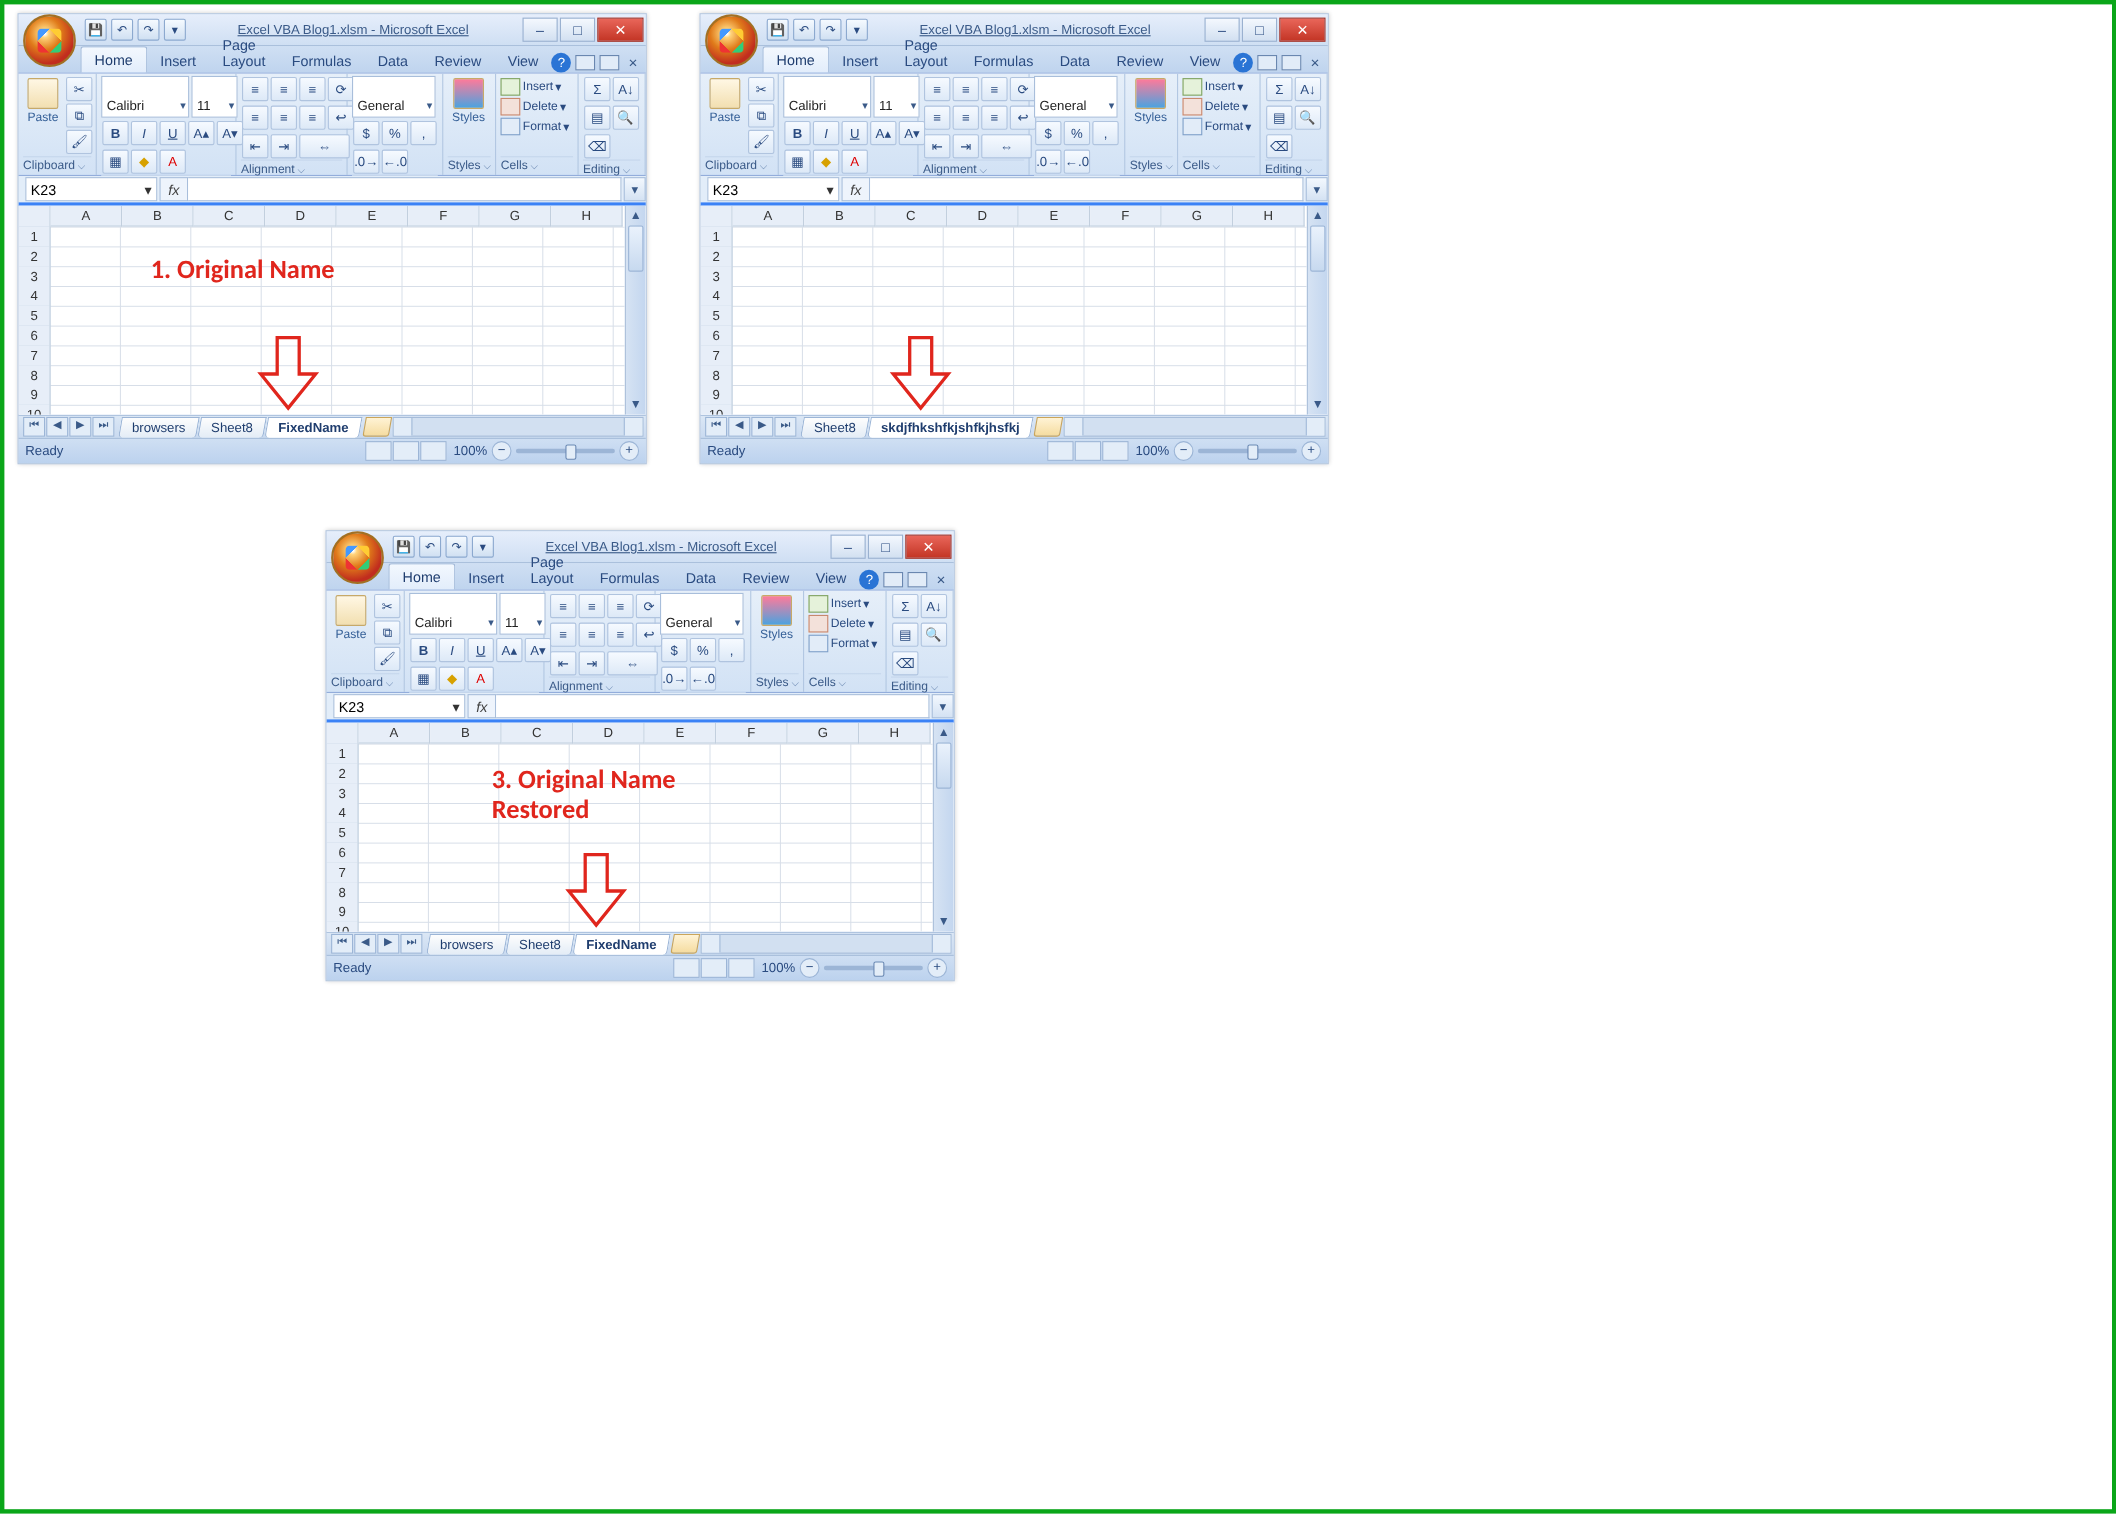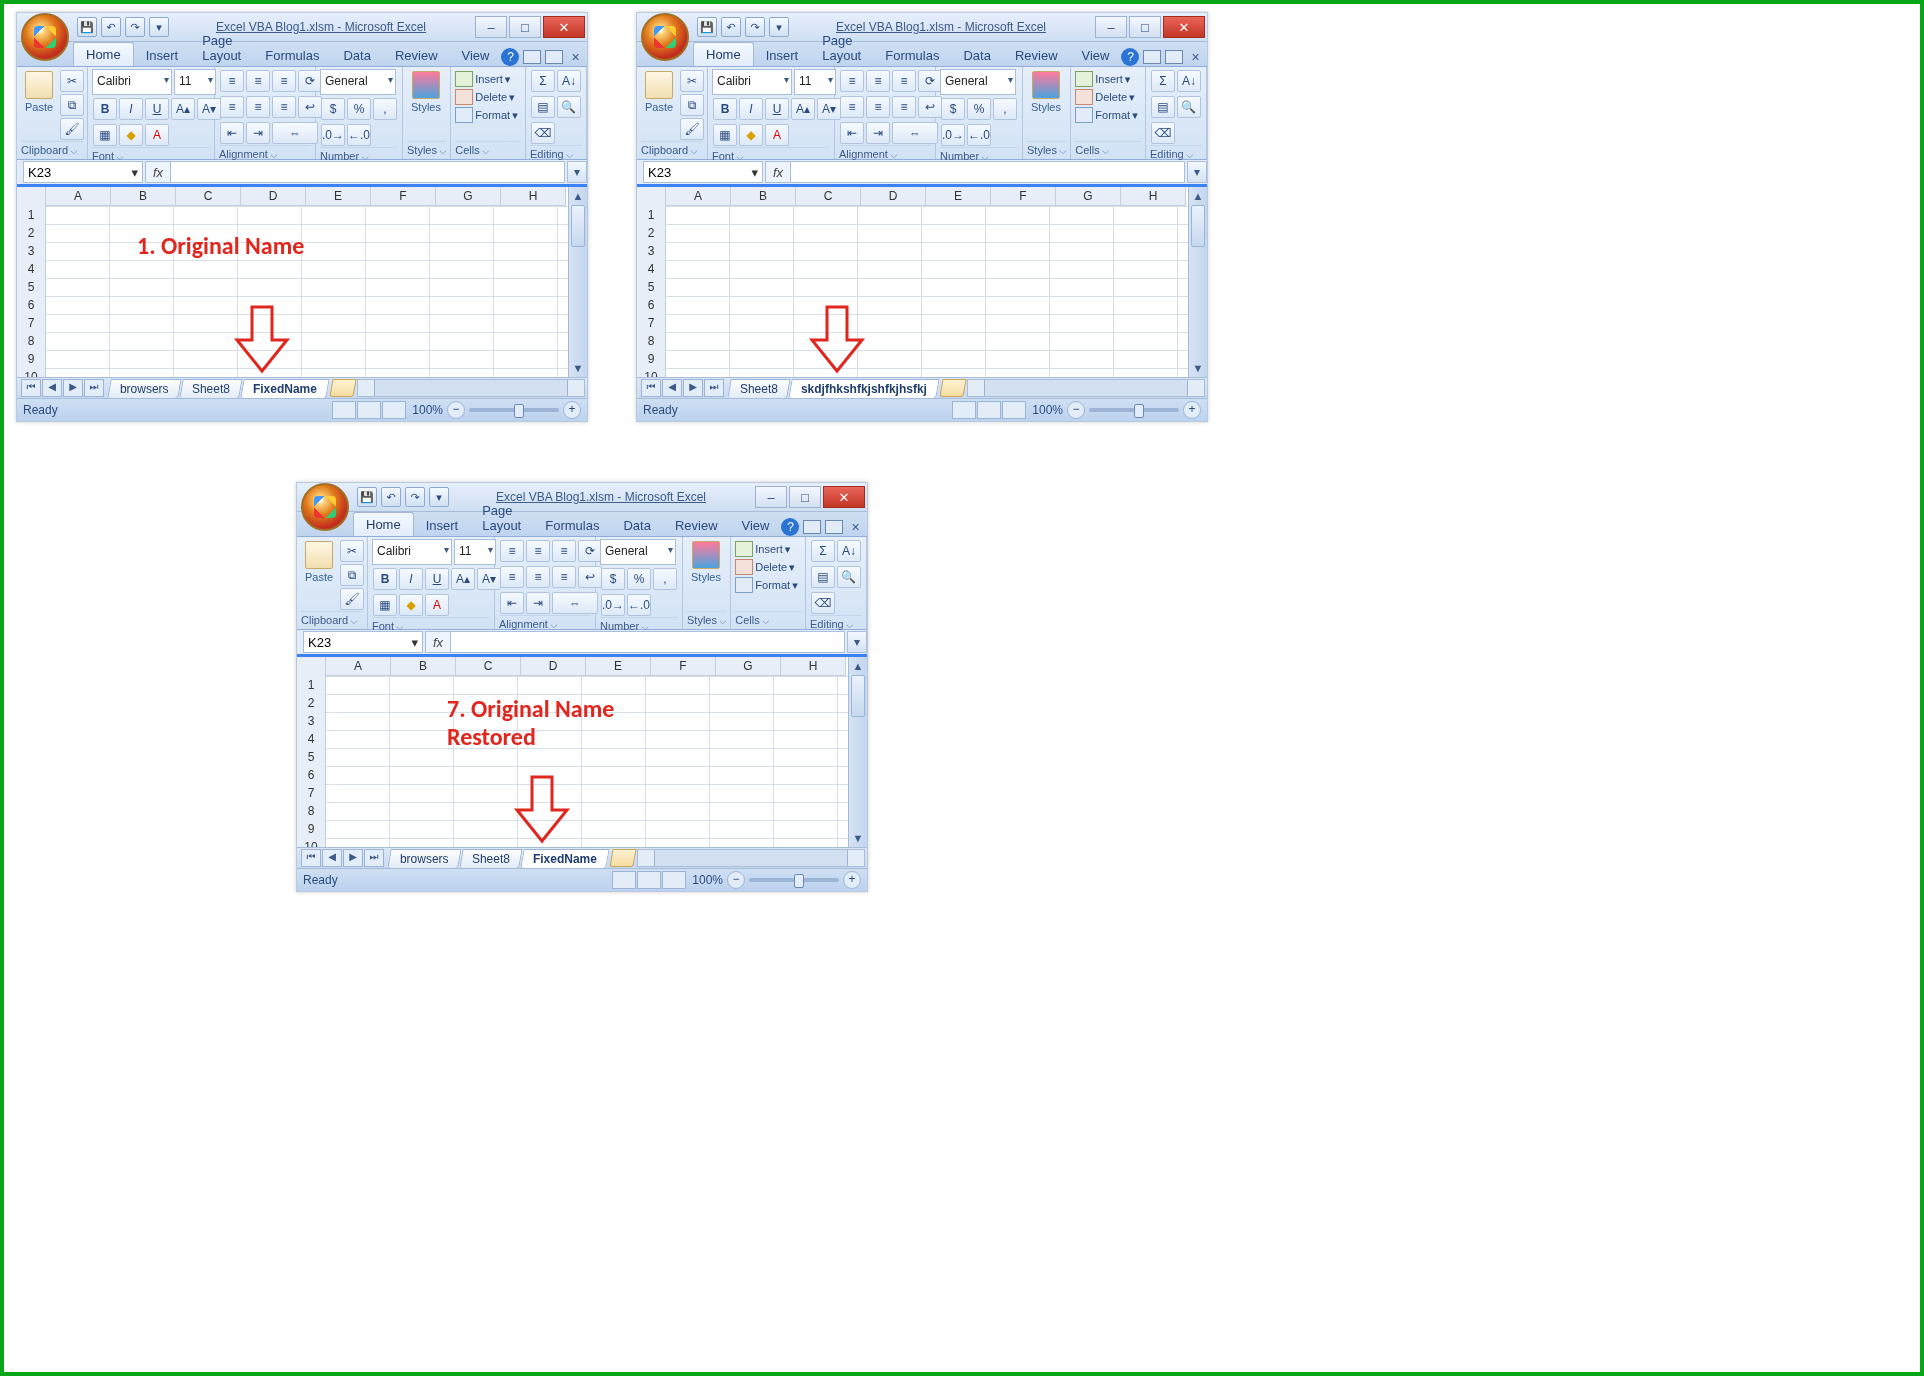--- a/index.html
+++ b/index.html
@@ -69,21 +69,21 @@
   .mini-x{width:16px;height:16px;color:#3a5a88;font-size:14px;text-align:center;}
   
   .ribbon { height:92px; background:linear-gradient(#e6eff9,#d2e2f5); display:flex; border-bottom:1px solid #93addb; font-size:11px;}
   .group { border-right:1px solid #b2c7e2; display:flex; flex-direction:column; padding:2px 4px 0; }
   .group-body { flex:1; display:flex; gap:2px; align-items:flex-start;}
   .group-label { text-align:left; color:#3a5a88; padding:2px 0; border-top:1px solid #c5d6ec; white-space:nowrap;}
   .group-label::after{content:" ⌵"; font-size:9px; color:#6b89b3;}
   .bigbtn { display:flex; flex-direction:column; align-items:center; padding:2px 4px; gap:2px; color:#345f97;}
   .bigbtn .ico { width:26px;height:26px;border:1px solid #c7a968;background:linear-gradient(#fff7e4,#f2dfb0);border-radius:2px;}
   .smbtn { width:22px;height:20px;border:1px solid #b0c4df;background:linear-gradient(#f6faff,#dde9f7);border-radius:2px;margin:1px;display:flex;align-items:center;justify-content:center;font-size:12px;color:#2a4b80;}
-  .combo { height:20px;border:1px solid #a8bedb;background:#fff;display:flex;align-items:flex-start;padding:4px 2px 0 4px;color:#222;font-size:12px;}
+  .combo { height:20px;border:1px solid #a8bedb;background:#fff;display:flex;align-items:center;padding:16px 2px 0 4px;color:#222;font-size:12px;}
   .combo .dd{margin-left:auto;color:#3a5a88;font-size:10px;padding-left:4px;}
   .stackcol{display:flex;flex-direction:column;}
   .cells-row{display:flex;align-items:center;gap:2px;color:#2a4b80;}
   .cells-row .ci{width:16px;height:14px;border:1px solid #7ea262;background:#e5f2da;}
   
   .fbar { height:24px; background:#e2edf9; border-bottom:3px solid #3b82f6; display:flex; align-items:center;}
   .namebox { width:110px; margin:0 2px 0 6px; height:20px; border:1px solid #a8bedb; background:#fff; display:flex; align-items:center; padding:0 4px; font-size:13px;}
   .namebox .dd{margin-left:auto;color:#333;}
   .fx { width:24px;height:20px;border:1px solid #a8bedb;background:#eef4fc;display:flex;align-items:center;justify-content:center;font-style:italic;font-size:13px;color:#444;}
   .finput{flex:1;height:20px;border:1px solid #a8bedb;background:#fff;margin:0 2px 0 0;border-left:none;}
@@ -772,21 +772,21 @@
             <div class="rh" style="top:18px">2</div>
             <div class="rh" style="top:36px">3</div>
             <div class="rh" style="top:54px">4</div>
             <div class="rh" style="top:72px">5</div>
             <div class="rh" style="top:90px">6</div>
             <div class="rh" style="top:108px">7</div>
             <div class="rh" style="top:126px">8</div>
             <div class="rh" style="top:144px">9</div>
             <div class="rh" style="top:162px">10</div>
         </div>
-        <div class="annot" style="left:150px;top:38px;width:250px">7. Original Name Restored</div>
+        <div class="annot" style="left:150px;top:38px;width:250px">3. Original Name Restored</div>
         <svg class="arrow" style="left:215px;top:118px" width="60" height="70">
             <path d="M20 2 H40 V35 H55 L30 66 L5 35 H20 Z" fill="none" stroke="#e0261d" stroke-width="3"></path>
           </svg>
       </div>
       <div class="vscroll">
           <div class="arr">▲</div>
           <div class="thumb"></div>
           <div class="track"></div>
           <div class="arr">▼</div>
         </div>

